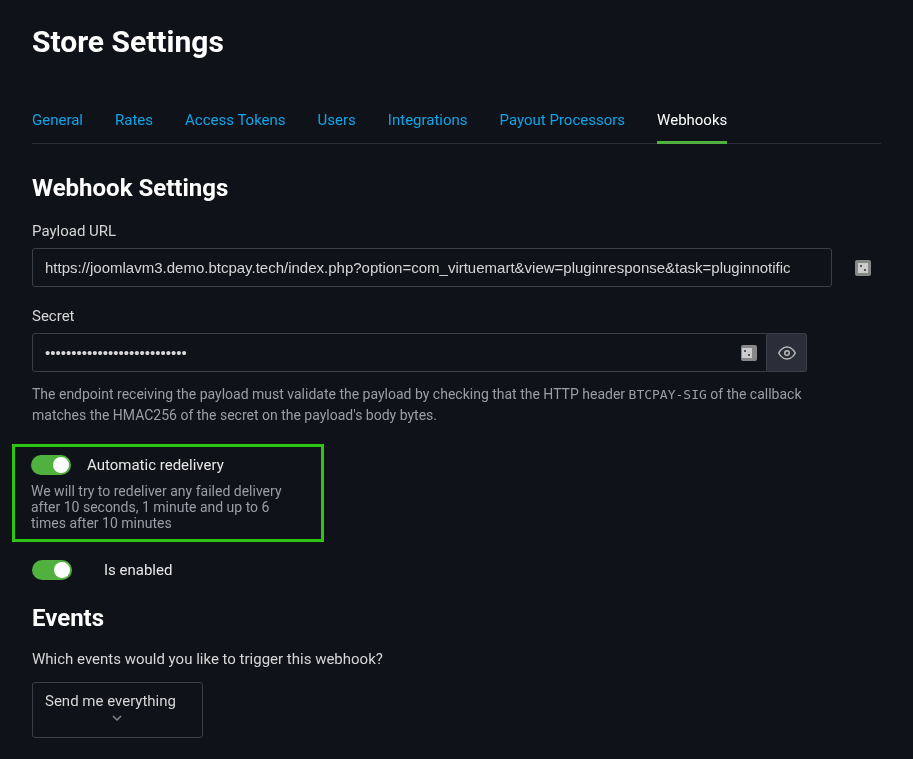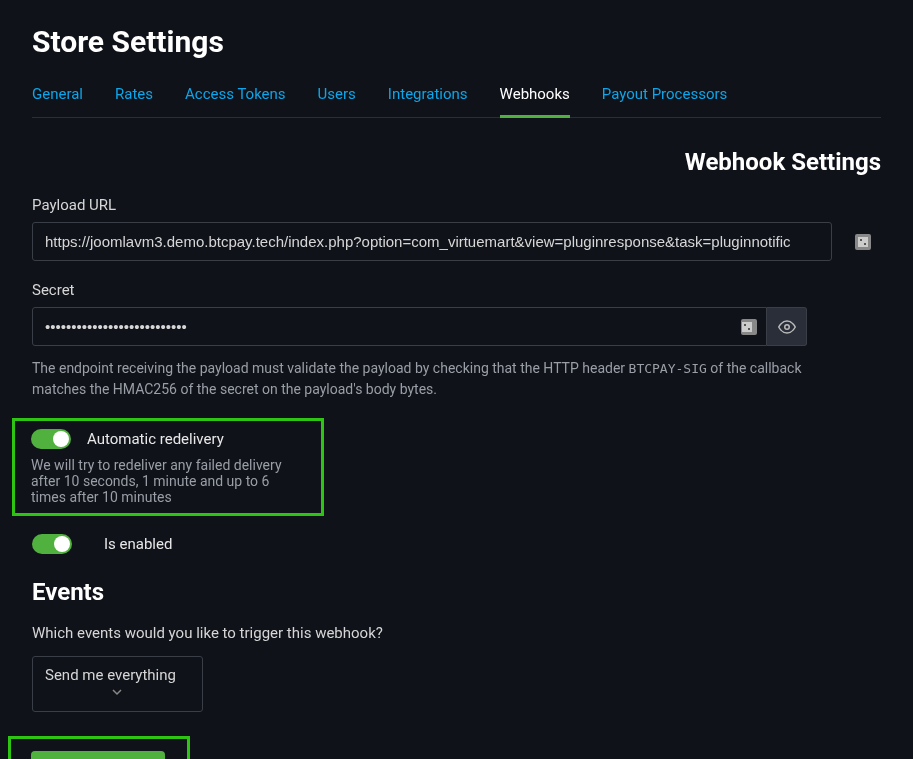--- a/index.html
+++ b/index.html
@@ -6,40 +6,40 @@
 body {
   background: #0f1219;
   color: #e8e8e8;
   font-family: -apple-system, BlinkMacSystemFont, "Segoe UI", Roboto, sans-serif;
   font-size: 15px;
   width: 913px;
   height: 759px;
   overflow: hidden;
 }
 .container { padding: 24px 32px; }
-h1 { font-size: 30px; font-weight: 700; color: #fff; margin-bottom: 18px; }
+h1 { font-size: 30px; font-weight: 700; color: #fff; margin-bottom: 44px; }
 .tabs {
   display: flex;
   gap: 32px;
   border-bottom: 1px solid #2a2e38;
   margin-bottom: 30px;
 }
 .tab {
   color: #0ea5e9;
   padding: 8px 0 12px 0;
   cursor: pointer;
   font-size: 15px;
   white-space: nowrap;
 }
 .tab.active {
   color: #fff;
   border-bottom: 3px solid #51b13e;
   margin-bottom: -1px;
 }
-h2 { font-size: 24px; font-weight: 700; color: #fff; margin-bottom: 20px; text-align: right; }
+h2 { font-size: 24px; font-weight: 700; color: #fff; margin-bottom: 20px; }
 .field-label { color: #d6d6d6; font-size: 15px; margin-bottom: 8px; display: block; }
 .input-wrap {
   position: relative;
   margin-bottom: 20px;
 }
 .text-input {
   width: 800px;
   background: #0f1219;
   border: 1px solid #3a3e47;
   color: #d6d6d6;
@@ -185,22 +185,22 @@
 
 <div class="container">
   <h1>Store Settings</h1>
 
   <div class="tabs">
     <div class="tab">General</div>
     <div class="tab">Rates</div>
     <div class="tab">Access Tokens</div>
     <div class="tab">Users</div>
     <div class="tab">Integrations</div>
+    <div class="tab">Payout Processors</div>
     <div class="tab active">Webhooks</div>
-    <div class="tab">Payout Processors</div>
   </div>
 
   <h2>Webhook Settings</h2>
 
   <label class="field-label">Payload URL</label>
   <div class="input-wrap">
     <input class="text-input" value="https://joomlavm3.demo.btcpay.tech/index.php?option=com_virtuemart&amp;view=pluginresponse&amp;task=pluginnotific" style="">
     <span class="input-icon">
       <svg width="12" height="12" viewBox="0 0 12 12">
           <rect x="1" y="1" width="10" height="10" fill="#ccc"></rect>

